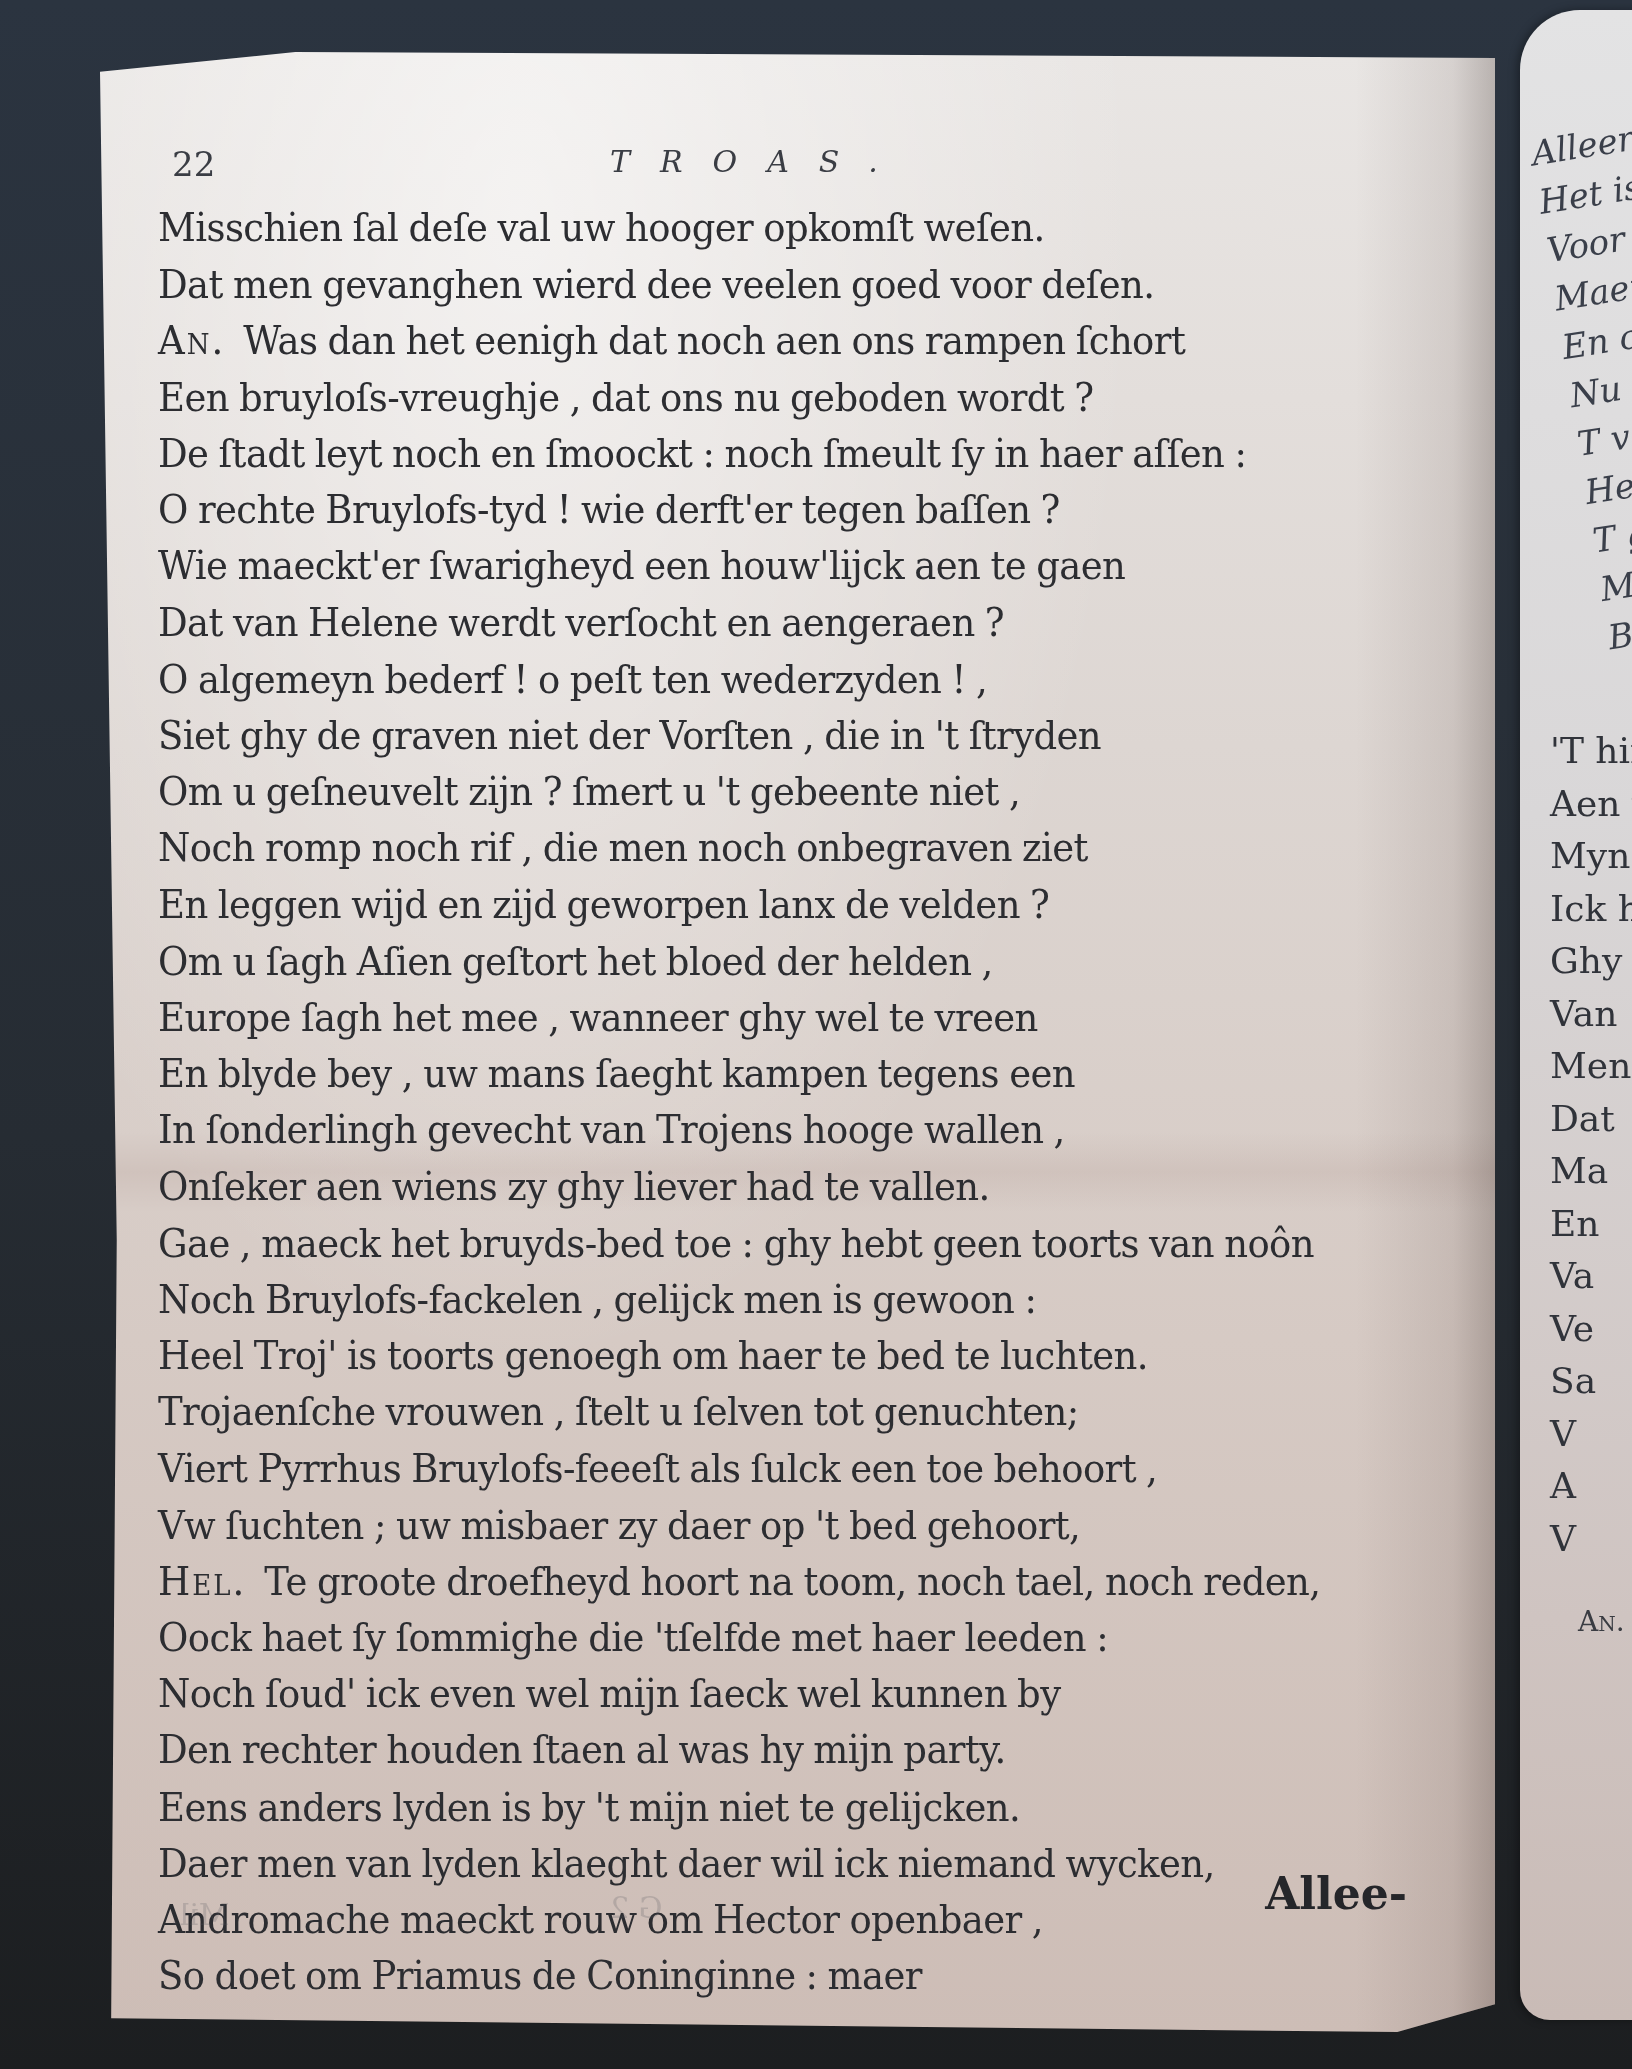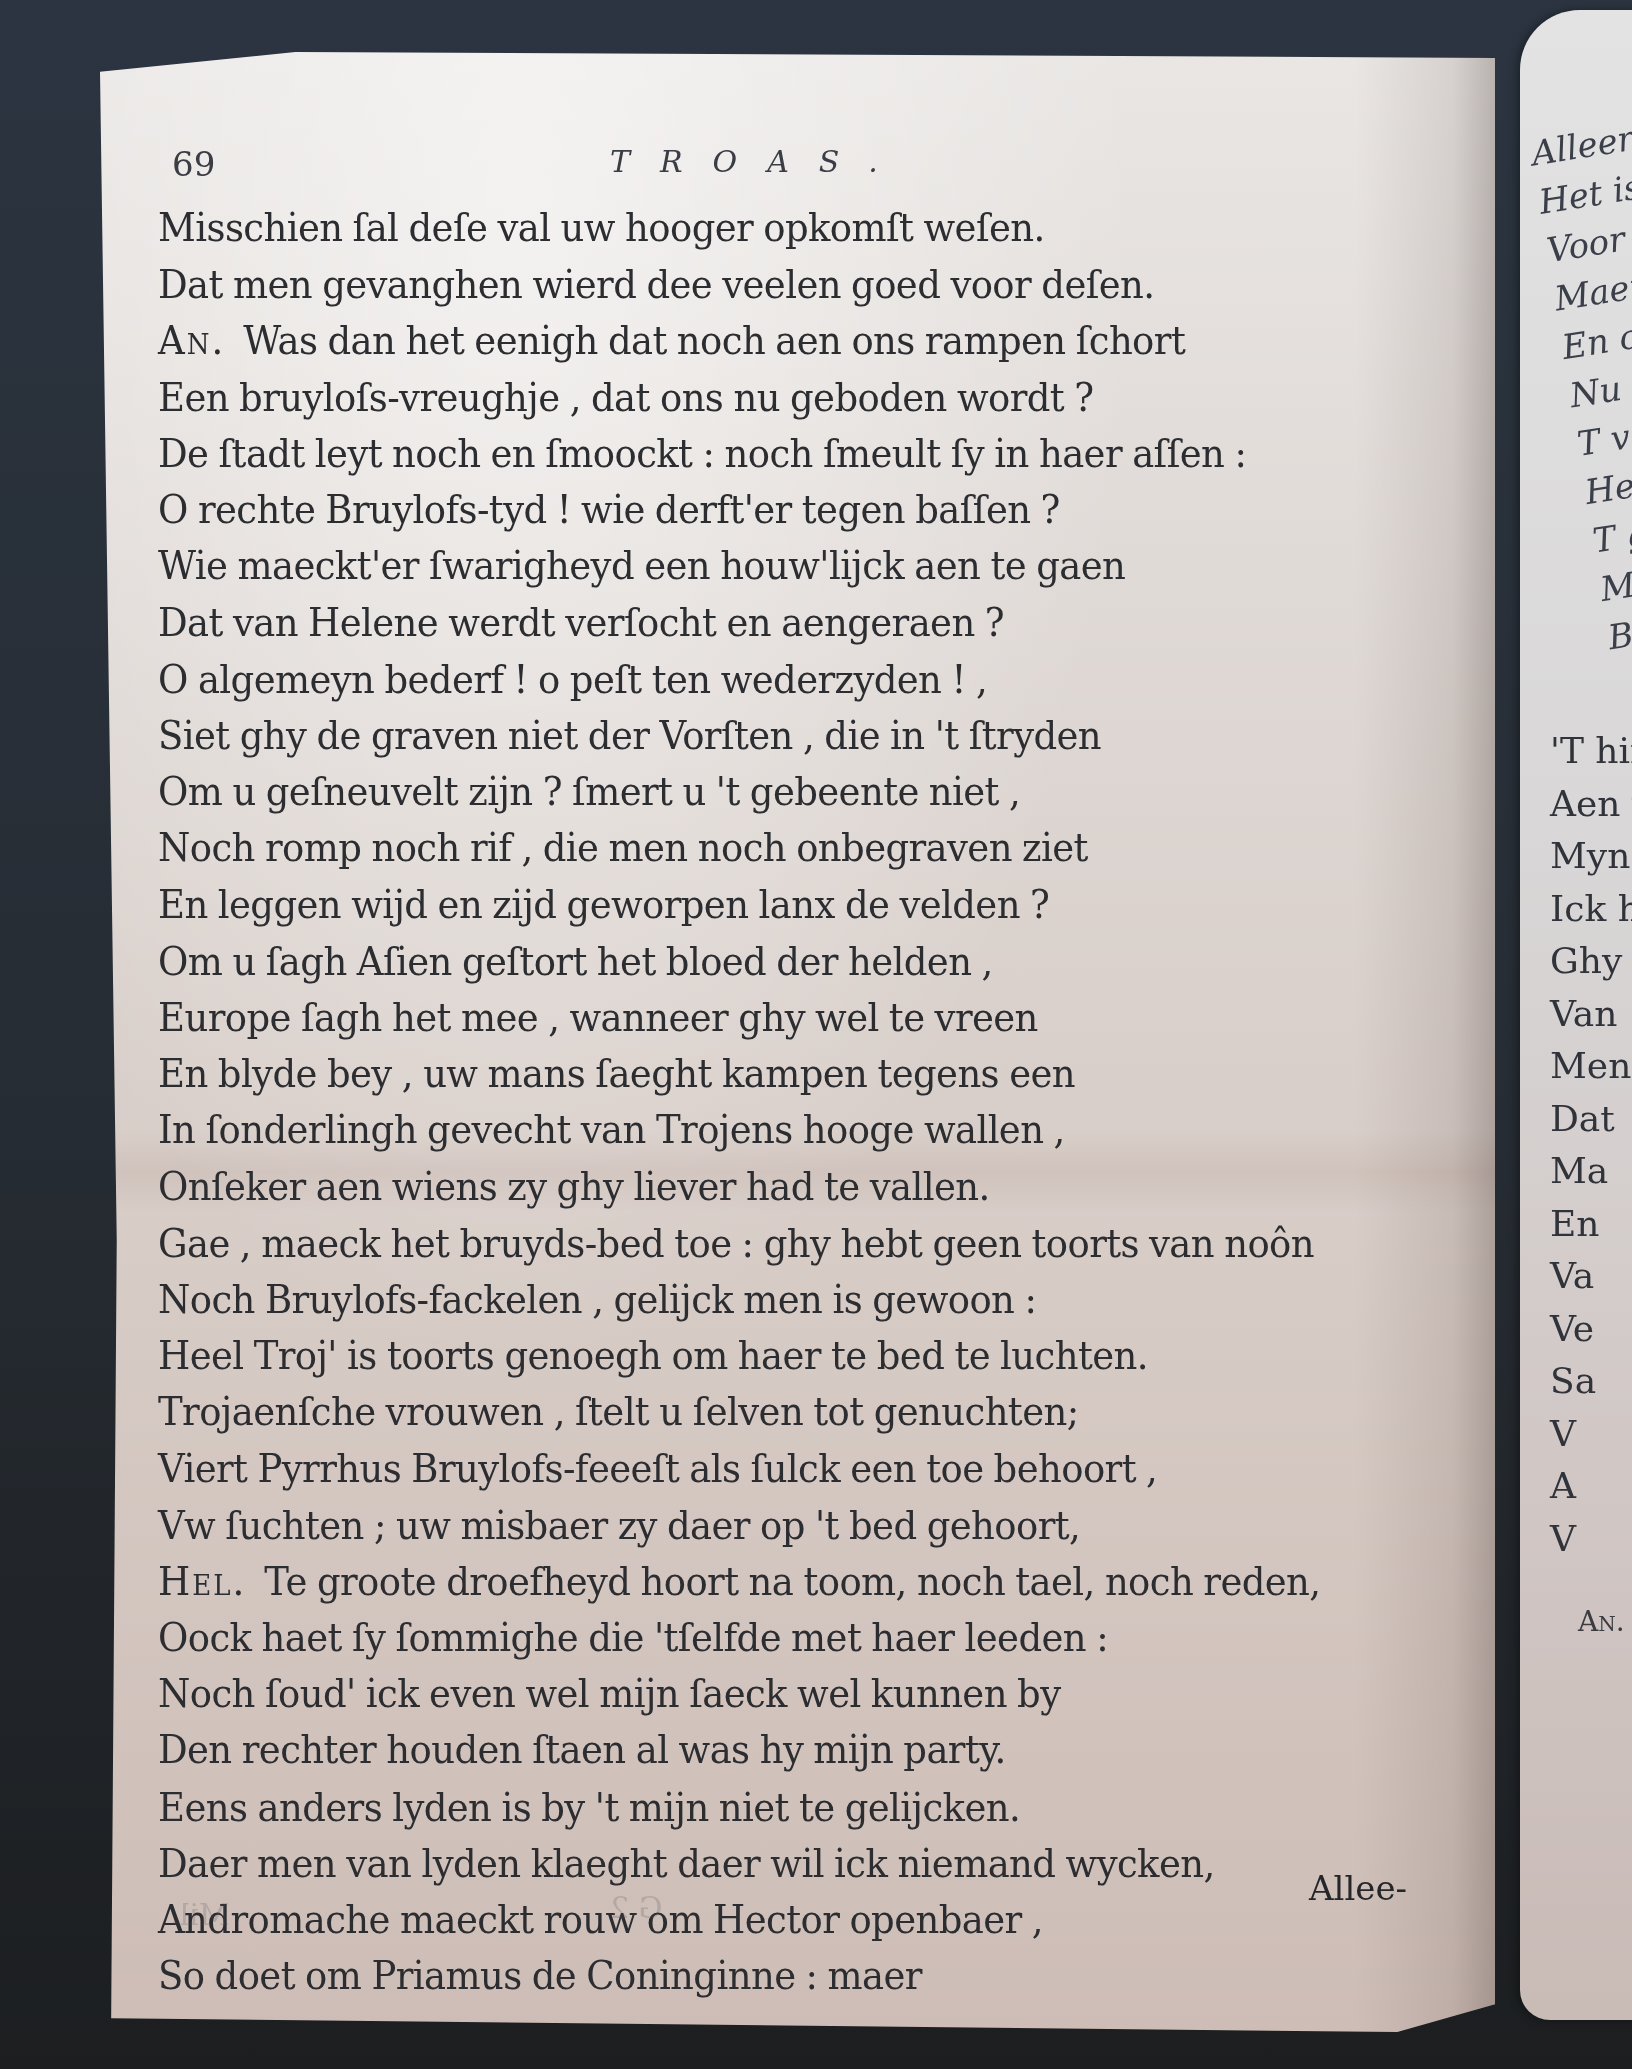--- a/index.html
+++ b/index.html
@@ -41,21 +41,21 @@
   .verse {
     position:absolute; left:58px; top:148px; margin:0; padding:0; list-style:none;
     color:#2c2d31; font-size:37px; line-height:53.2px;
     letter-spacing:-0.6px; word-spacing:-1px;
     transform: scaleY(1.06); transform-origin: 0 0;
   }
   .verse li { white-space:nowrap; }
   .speaker { font-variant: small-caps; letter-spacing:2px; margin-right:18px; }
   .catchword {
     position:absolute; right:88px; top:1816px; color:#25262a;
-    font-size:34px; font-weight:normal;
+    font-size:44px; font-weight:bold;
   }
   .showthrough {
     position:absolute; color:rgba(80,80,90,0.22); font-size:30px; transform:scaleX(-1);
   }
   .right-lines {
     position:absolute; left:8px; top:120px; margin:0; padding:0; list-style:none;
     color:#3a3f4a; font-size:34px; line-height:49px; font-style:italic;
     transform: rotate(-9deg); transform-origin: 0 0;
   }
   .right-lines2 {
@@ -66,21 +66,21 @@
   .right-speaker { position:absolute; left:58px; top:1595px; font-size:28px; color:#3a3c42; font-variant:small-caps; }
 </style>
 </head>
 <body>
 
 <div class="page-main">
   <div class="fold-band"></div>
   <div class="gutter-shadow"></div>
 
   <div class="running-head">
-    <span class="page-number">69</span>
+    <span class="page-number">22</span>
     <span class="title">TROAS.</span>
   </div>
 
   <ul class="verse">
     <li><span>Misschien ſal deſe val uw hooger opkomſt weſen.</span></li>
     <li><span>Dat men gevanghen wierd dee veelen goed voor deſen.</span></li>
     <li><span class="speaker">An.</span><span>Was dan het eenigh dat noch aen ons rampen ſchort</span></li>
     <li><span>Een bruyloſs-vreughje , dat ons nu geboden wordt ?</span></li>
     <li><span>De ſtadt leyt noch en ſmoockt : noch ſmeult ſy in haer aſſen :</span></li>
     <li><span>O rechte Bruylofs-tyd ! wie derft'er tegen baſſen ?</span></li>

